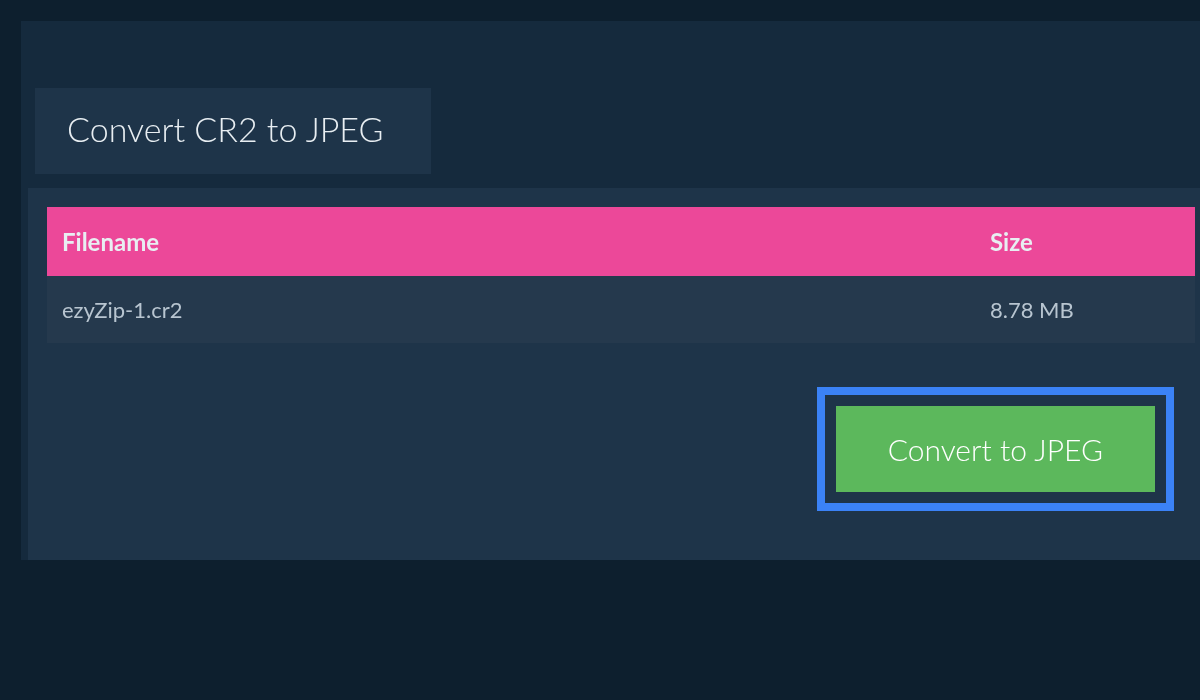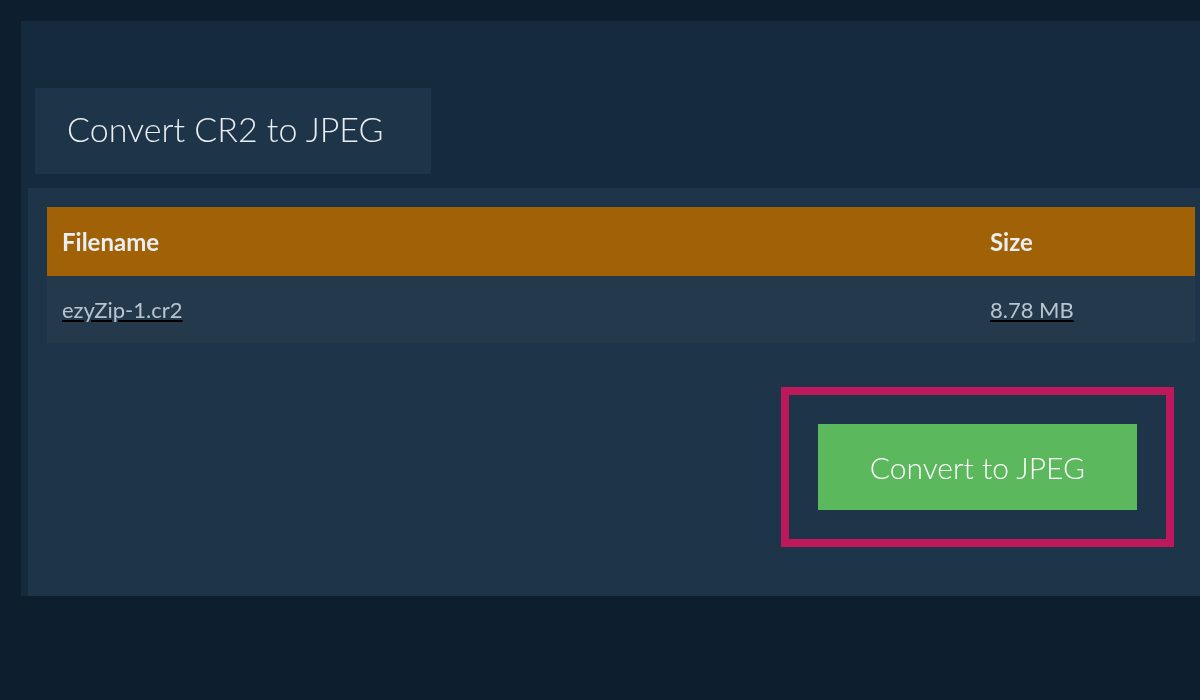--- a/index.html
+++ b/index.html
@@ -39,38 +39,37 @@
       padding: 12px;
       padding-bottom: 35px;
     }
     
     .file-table {
       width: 100%;
       border-collapse: collapse;
     }
     
     .table-header {
-      background-color: #a16207;
+      background-color: #ec4899;
     }
     
     .table-header th {
       text-align: left;
       color: #e8eef2;
       font-size: 24px;
       font-weight: 700;
       padding: 20px 15px;
     }
     
     .table-header th.size-col {
       width: 220px;
     }
     
     .table-row {
       background-color: #25394d;
-      text-decoration: underline;
     }
     
     .table-row.alt {
       background-color: #213548;
     }
     
     .table-row td {
       color: #b8c5d0;
       font-size: 22px;
       font-weight: 400;
@@ -78,22 +77,22 @@
     }
     
     .button-container {
       display: flex;
       justify-content: flex-end;
       padding-top: 30px;
       padding-right: 0;
     }
     
     .convert-button-wrapper {
-      border: 8px solid #be185d;
-      padding: 22px;
+      border: 8px solid #3b82f6;
+      padding: 4px;
       display: inline-block;
     }
     
     .convert-button {
       background-color: #5cb85c;
       color: #ffffff;
       font-size: 30px;
       font-weight: 300;
       padding: 25px 45px;
       border: none;

